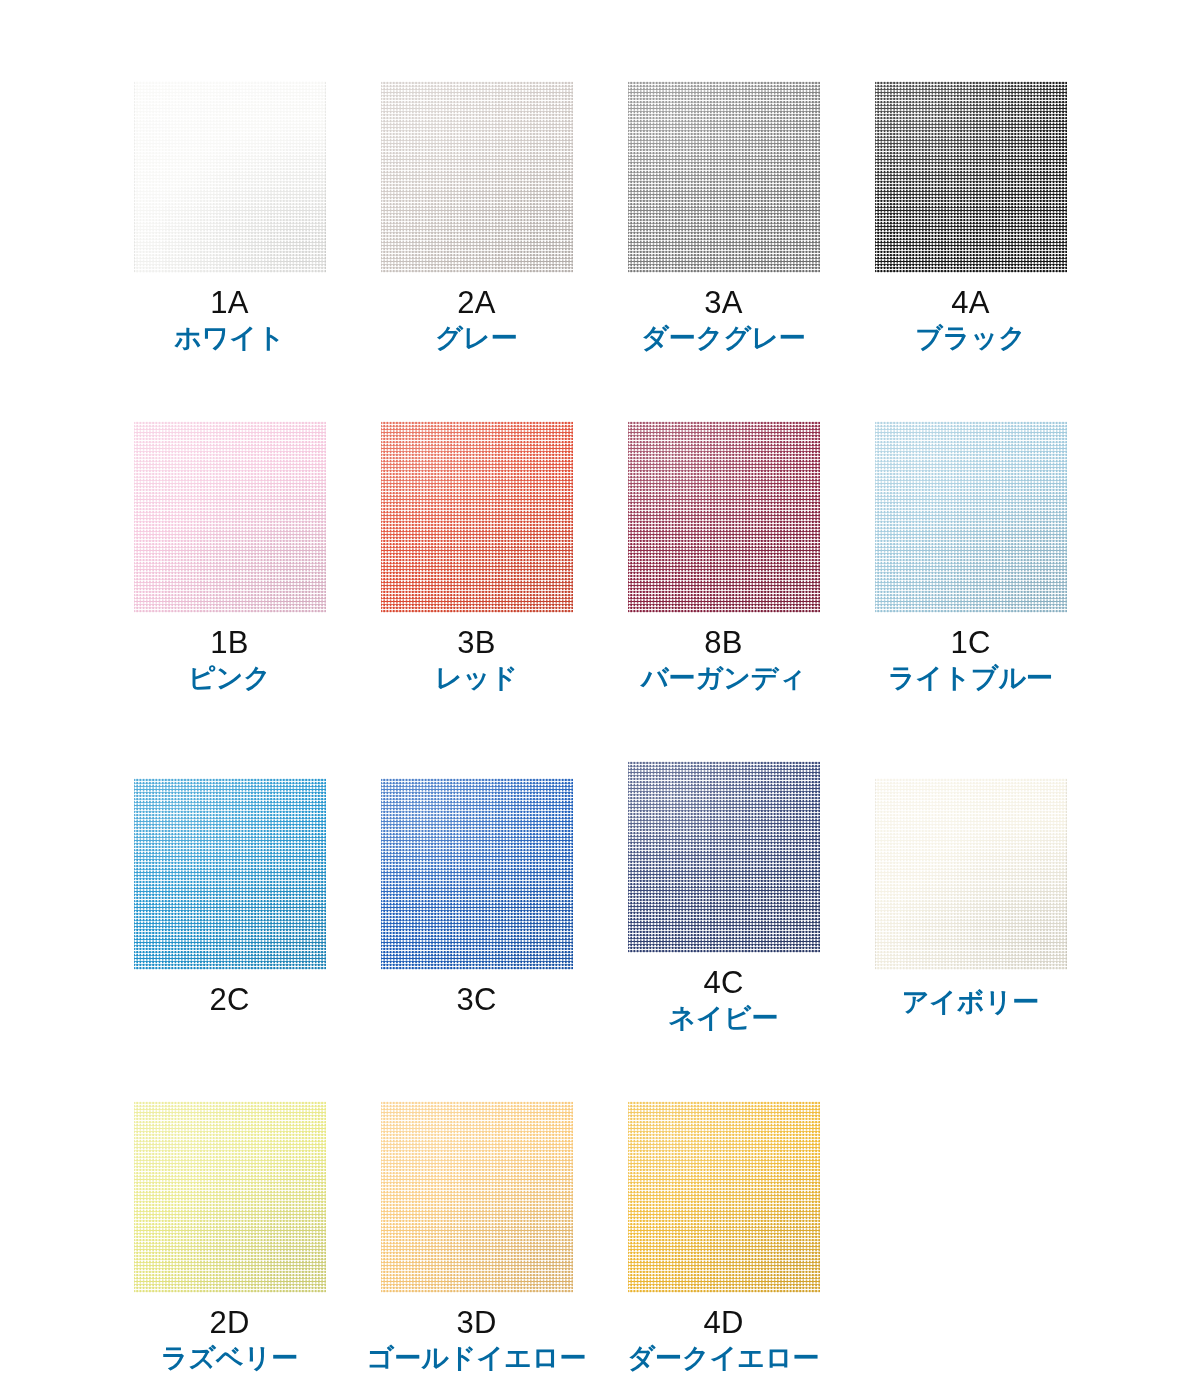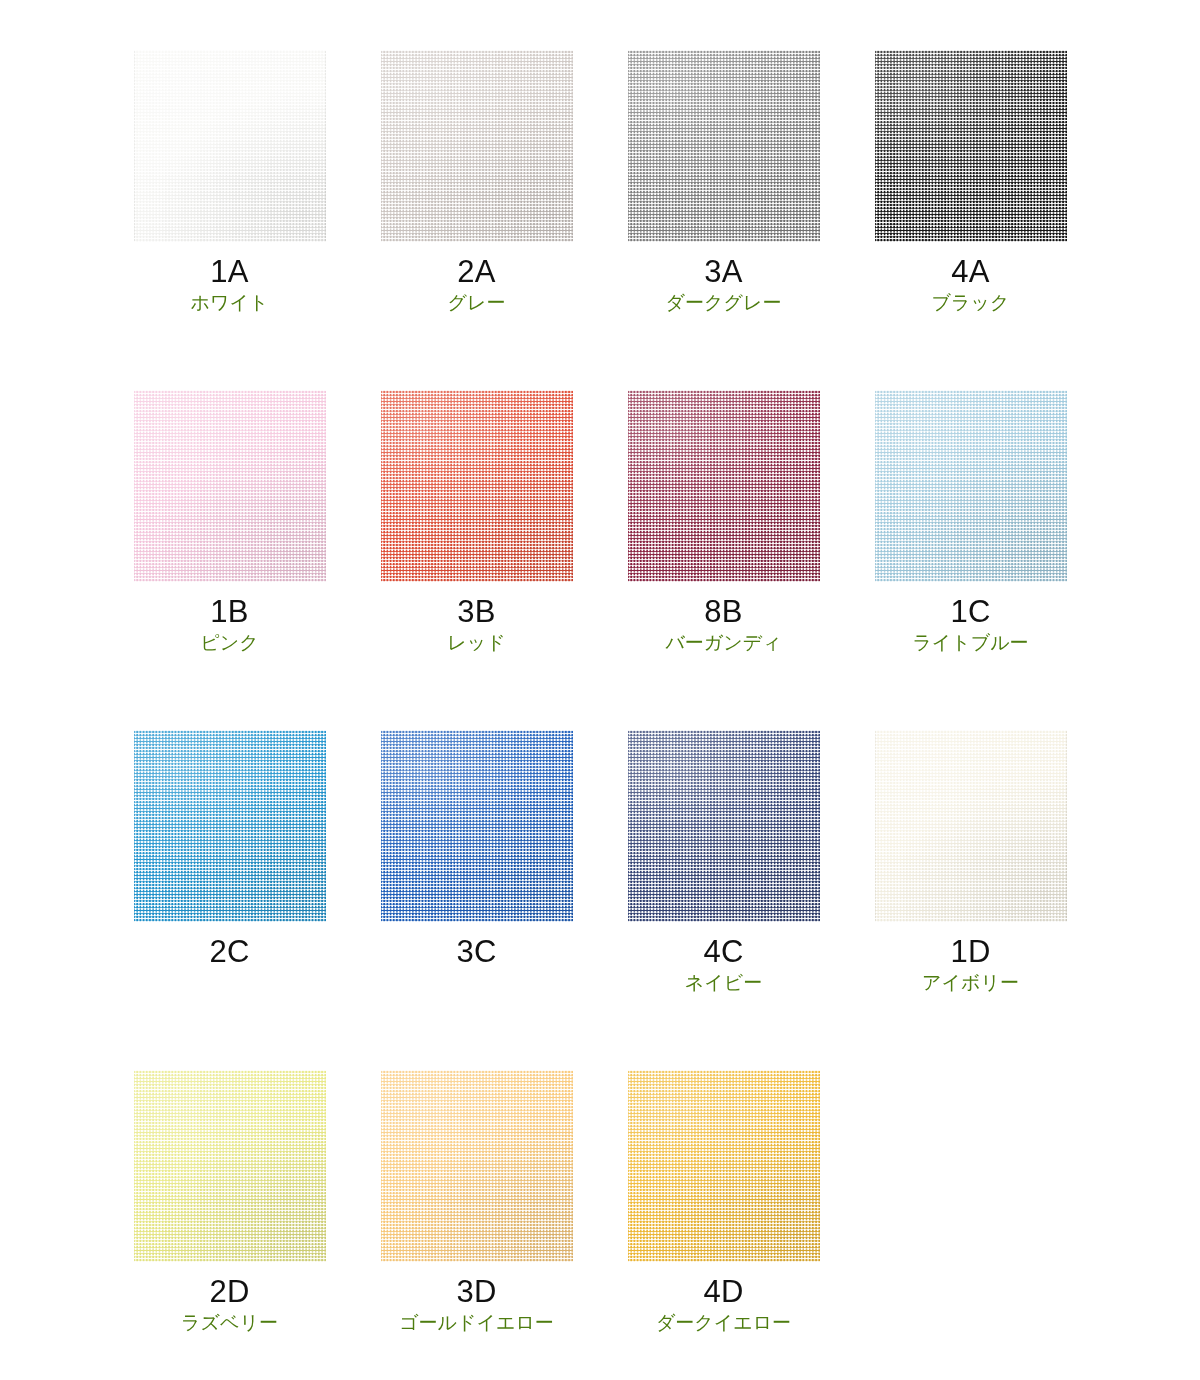--- a/index.html
+++ b/index.html
@@ -29,20 +29,21 @@
     box-sizing: border-box;
   }
 
   .swatch-cell {
     position: relative;
     width: 247px;
     height: 340px;
     display: flex;
     flex-direction: column;
     align-items: center;
+    justify-content: center;
   }
 
   
   .swatch-chip-wrap {
     position: relative;
     width: 192px;
     height: 192px;
     margin: 6px 0 0 0;
   }
 
@@ -103,24 +104,25 @@
   }
 
   .swatch-code {
     font-size: 31px;
     letter-spacing: 0.3px;
     color: #111111;
     white-space: nowrap;
   }
 
   .swatch-name {
-    font-size: 19px;
+    font-size: 27px;
     margin-top: 4px;
-    color: #4d7c0f;
+    color: #0369a1;
     white-space: nowrap;
+    font-weight: bold;
   }
 </style>
 </head>
 <body>
 
 <div id="swatch-grid">
     <div class="swatch-cell">
       <div class="swatch-chip-wrap">
         <div class="swatch-chip pale">
           <div class="swatch-body" style="background-color: rgb(247, 247, 245);">
@@ -263,21 +265,20 @@
     </div>
     <div class="swatch-cell">
       <div class="swatch-chip-wrap">
         <div class="swatch-chip pale">
           <div class="swatch-body" style="background-color: rgb(245, 241, 227);">
             <div class="swatch-sheen"></div>
           </div>
         </div>
       </div>
       <div class="swatch-labels">
-        <div class="swatch-code">1D</div>
         <div class="swatch-name">アイボリー</div>
       </div>
     </div>
     <div class="swatch-cell">
       <div class="swatch-chip-wrap">
         <div class="swatch-chip">
           <div class="swatch-body" style="background-color: rgb(232, 232, 132);">
             <div class="swatch-sheen"></div>
           </div>
         </div>

